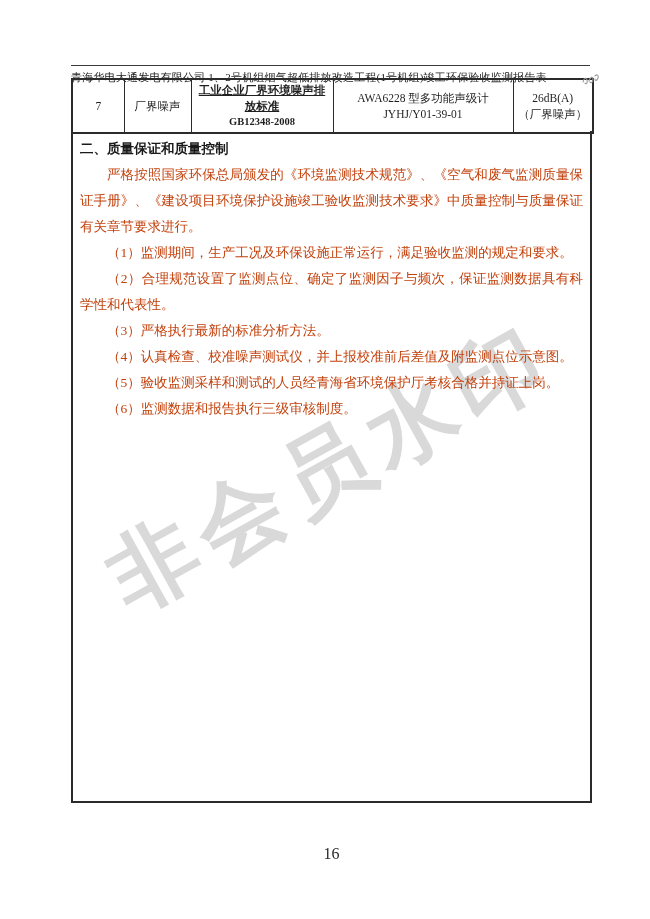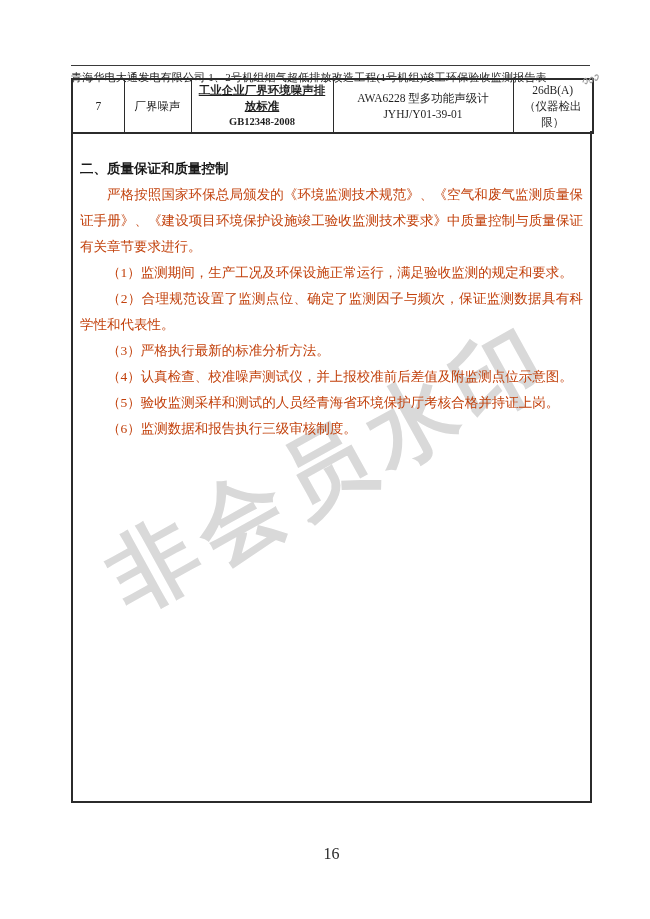--- a/index.html
+++ b/index.html
@@ -87,21 +87,20 @@
     border-bottom: 2px solid #2b2b2b;
     z-index: 1;
     padding: 5px 7px 0 7px;
     background: transparent;
   }
   .section-heading {
     font-size: 13.5px;
     font-weight: bold;
     line-height: 26px;
     color: #1a1a1a;
-    margin-top: 20px;
   }
   .section-paragraph {
     font-size: 13.5px;
     line-height: 26px;
     text-indent: 2em;
     color: #c2410c;
     text-align: justify;
   }
 
   
@@ -147,21 +146,21 @@
       <td class="cell-standard">
         <span class="u">工业企业厂界环境噪声排放标准</span>
         <div class="std-code">GB12348-2008</div>
       </td>
       <td class="cell-instrument">
         <div>AWA6228 型多功能声级计</div>
         <div>JYHJ/Y01-39-01</div>
       </td>
       <td class="cell-limit">
         <div>26dB(A)</div>
-        <div>（仪器检出限）</div>
+        <div>（厂界噪声）</div>
       </td>
     </tr>
   </tbody>
     </table>
 
   <svg class="scan-artifact" viewBox="0 0 20 18" fill="none">
     <path d="M2 10 C3 6, 5 5, 6 8 C7 11, 5 13, 4 11 M8 9 C9 5, 12 4, 12 7 C12 10, 10 12, 9 10 M14 4 C16 2, 18 3, 17 6 C16 9, 14 9, 14 7" stroke="#9a9a9a" stroke-width="1.1" stroke-linecap="round"></path>
   </svg>
 
   <div class="section-box">

